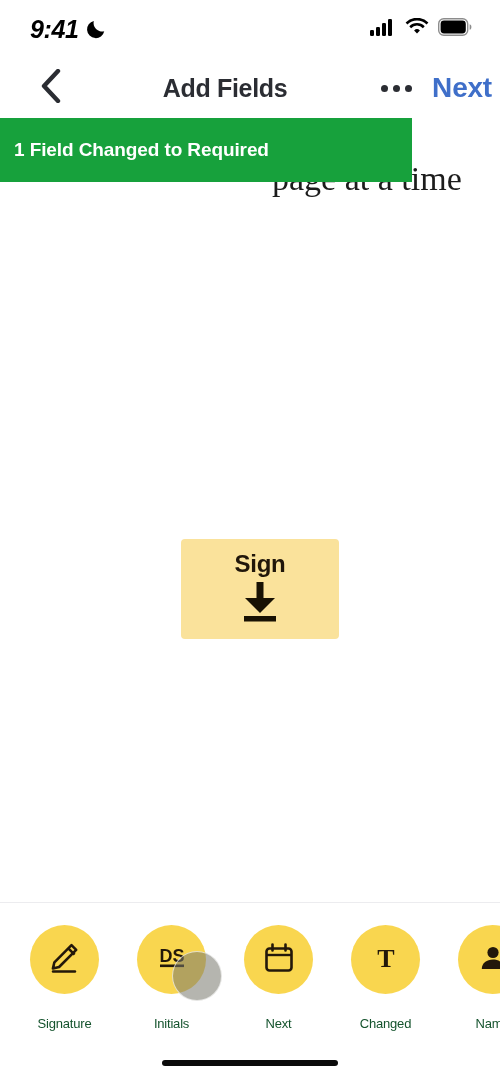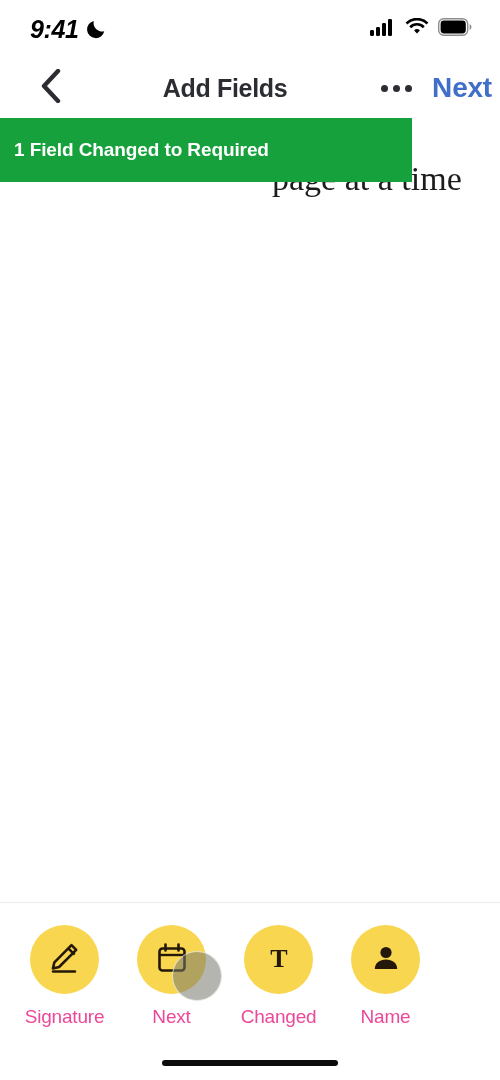--- a/index.html
+++ b/index.html
@@ -132,22 +132,22 @@
     width:69px;
     display:flex; flex-direction:column; align-items:center;
     cursor:pointer;
   }
   .tool-circle {
     width:69px; height:69px; border-radius:50%;
     background:#f9d64f;
     display:flex; align-items:center; justify-content:center;
   }
   .tool-label {
-    margin-top:12px;
-    font-size:19px; color:#ec4899;
+    margin-top:22px;
+    font-size:13px; color:#14532d;
     letter-spacing:-0.2px;
     white-space:nowrap;
   }
 
   
   .touch-dot {
     position:absolute;
     left:172px; top:951px;
     width:50px; height:50px;
     border-radius:50%;
@@ -218,39 +218,60 @@
       <span class="dot"></span>
       <span class="dot"></span>
       <span class="dot"></span>
     </div>
     <div class="nav-next">Next</div>
   </div>
 
   <div class="doc">
     <div class="doc-line">page at a time</div>
 
+    <div class="sign-tag">
+      <span class="sign-label">Sign</span>
+      <span class="sign-arrow">
+        <svg width="48" height="44" viewBox="0 0 48 44">
+          <path d="M24 2v22" stroke="#181103" stroke-width="7" stroke-linecap="butt"></path>
+          <path d="M9 18l15 15 15-15Z" fill="#181103"></path>
+          <rect x="8" y="36" width="32" height="5.5" fill="#181103"></rect>
+        </svg>
+      </span>
+    </div>
   </div>
 
   <div class="toolbar-sep"></div>
   <div class="toolbar">
     <div class="tool-row">
 
       <div class="tool-item">
         <div class="tool-circle">
           <span>
             <svg width="34" height="34" viewBox="0 0 34 34">
               <path d="M23.5 4.2 6.4 21.3l-1.5 6.2 6.2-1.5L28.2 8.9Z" fill="none" stroke="#23180a" stroke-width="2.6" stroke-linejoin="round"></path>
               <path d="M20.3 7.4l6.3 6.3" stroke="#23180a" stroke-width="2.6"></path>
               <path d="M5 30.5h22" stroke="#23180a" stroke-width="2.4" stroke-linecap="round"></path>
             </svg>
           </span>
         </div>
         <div class="tool-label">Signature</div>
       </div>
 
+      <div class="tool-item">
+        <div class="tool-circle">
+          <span>
+            <svg width="34" height="34" viewBox="0 0 34 34">
+              <text x="17" y="21" text-anchor="middle" font-family="Liberation Sans, sans-serif" font-size="18" font-weight="700" fill="#23180a">DS</text>
+              <rect x="5" y="23.5" width="24" height="2.6" fill="#23180a"></rect>
+            </svg>
+          </span>
+        </div>
+        <div class="tool-label">Initials</div>
+      </div>
 
       <div class="tool-item">
         <div class="tool-circle">
           <span>
             <svg width="32" height="32" viewBox="0 0 32 32">
               <rect x="3.5" y="6.5" width="25" height="22" rx="3" fill="none" stroke="#23180a" stroke-width="2.6"></rect>
               <path d="M9.5 2.5v6M22.5 2.5v6" stroke="#23180a" stroke-width="2.6" stroke-linecap="round"></path>
               <path d="M3.5 13h25" stroke="#23180a" stroke-width="2.4"></path>
             </svg>
           </span>

